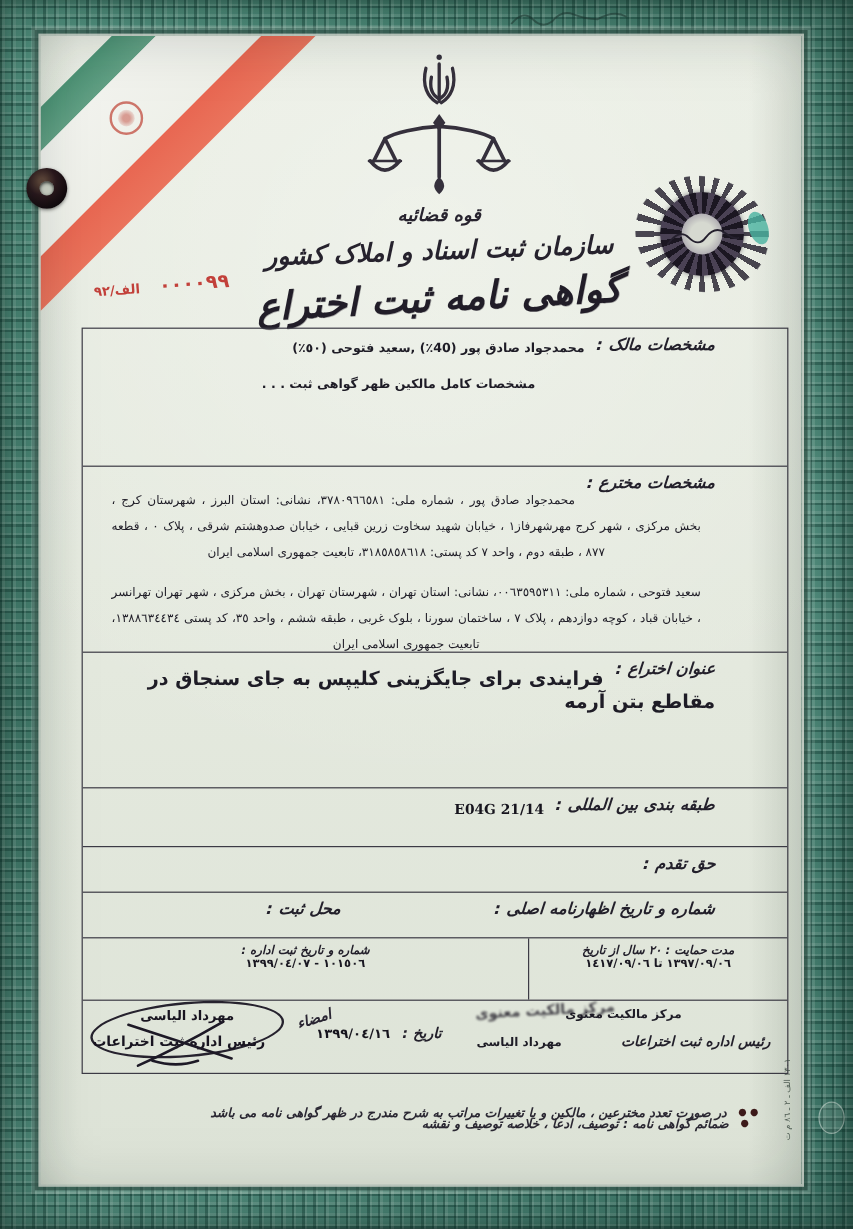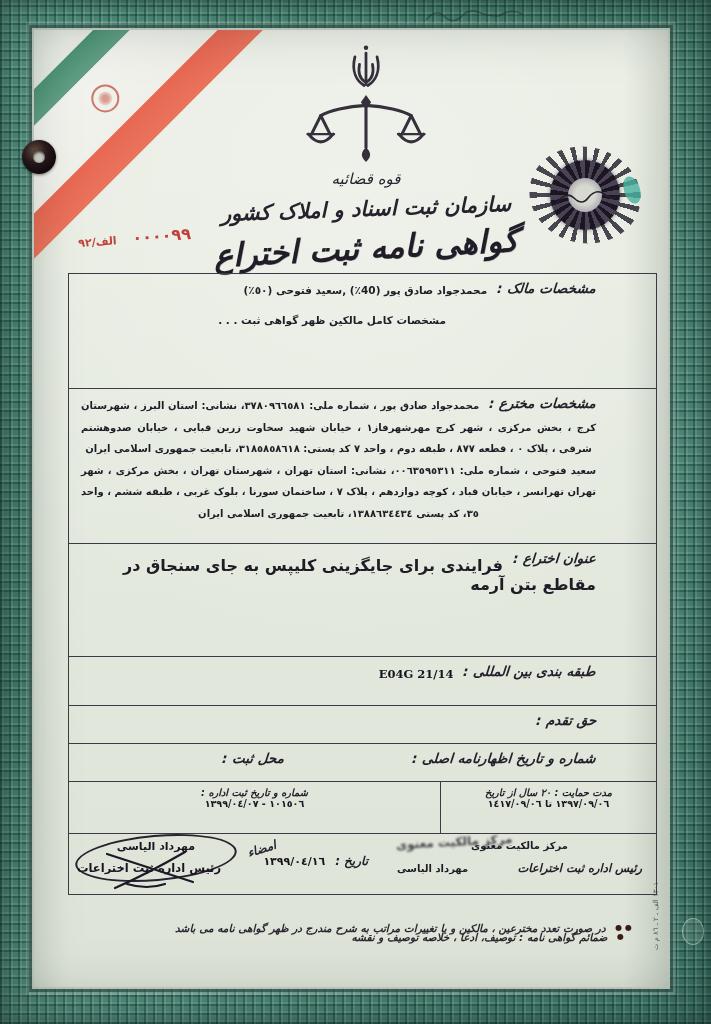--- a/index.html
+++ b/index.html
@@ -33,21 +33,21 @@
     background:radial-gradient(circle,rgba(196,86,74,.55) 30%,rgba(196,86,74,.15) 70%);}
   
   .grommet{position:absolute;left:22px;top:140px;width:34px;height:34px;border-radius:50%;z-index:4;
     background:radial-gradient(circle at 38% 32%, #5c4438 8%, #2a171c 38%, #120a0e 72%, #000 100%);
     box-shadow:0 1px 3px rgba(0,0,0,.5);}
   .grommet::after{content:"";position:absolute;left:11px;top:11px;width:12px;height:12px;border-radius:50%;
     background:#cfd4c8;box-shadow:inset 0 1px 3px rgba(0,0,0,.8);}
   
   .hdr{position:absolute;left:30px;right:0;top:14px;text-align:center;direction:rtl;}
   .hdr svg{display:block;margin:0 auto;}
-  .judiciary{font-size:15px;font-weight:normal;font-style:italic;margin-top:4px;color:#28242f;}
+  .judiciary{font-size:15px;font-weight:bold;font-style:italic;margin-top:4px;color:#28242f;}
   .org{font-size:21px;font-weight:bold;font-style:italic;margin-top:9px;transform:rotate(-2deg);color:#26222d;}
   .doc-title{font-size:32px;font-weight:bold;font-style:italic;margin-top:8px;transform:rotate(-3deg);
     color:#211d28;text-shadow:.5px .5px 0 rgba(33,29,40,.35);}
   
   .serial{position:absolute;left:44px;top:198px;display:flex;align-items:baseline;gap:16px;
     color:#c2403a;transform:rotate(-4deg);direction:ltr;}
   .serial .pre{font-size:11px;font-weight:bold;}
   .serial .num{font-size:16px;font-weight:bold;letter-spacing:3px;}
   
   .seal{position:absolute;left:494px;top:116px;width:114px;height:98px;}
@@ -74,21 +74,21 @@
   .doc-table{position:absolute;left:34px;top:243px;width:589px;height:622px;box-sizing:border-box;
     border:1.6px solid #3c3b45;display:flex;flex-direction:column;direction:rtl;}
   .row{box-sizing:border-box;border-bottom:1.3px solid #3c3b45;padding:6px 60px 0 12px;position:relative;}
   .row:last-child{border-bottom:none;flex:1;}
   .lbl{display:inline-block;float:right;font-size:13.5px;font-weight:bold;font-style:italic;
     color:#23202b;margin-left:10px;transform:skewX(-4deg);white-space:nowrap;}
   .r1{height:115px;} .r2{height:155px;} .r3{height:113px;} .r4{height:49px;}
   .r5{height:38px;} .r6{height:38px;} .r7{height:52px;padding:0;}
   .owners-line{font-size:10.5px;font-weight:bold;padding-top:4px;color:#1e1c26;}
   .owners-note{font-size:10.5px;font-weight:bold;color:#1e1c26;margin:18px 150px 0 0;}
-  .inv-para{margin:0;font-size:10px;font-weight:bold;color:#1e1c26;line-height:2.15;
+  .inv-para{margin:12px;font-size:10px;font-weight:normal;color:#1e1c26;line-height:2.15;
     text-align:justify;text-align-last:center;}
   .title-line{font-size:16px;font-weight:bold;color:#1e1c26;padding-top:6px;}
   .class-val{direction:ltr;display:inline-block;font-size:11.5px;font-weight:bold;color:#16141d;
     font-family:"DejaVu Serif",serif;margin-top:4px;}
   .place-lbl{margin-right:118px;}
   .cell{box-sizing:border-box;text-align:center;padding-top:5px;}
   .cell + .cell{border-inline-start:1.3px solid #3c3b45;}
   .c1{width:215px;} .c2{width:199px;} .c3{flex:1;}
   .cell .cl{font-size:9.8px;font-weight:bold;font-style:italic;color:#23202b;}
   .cell .cv{font-size:9.6px;font-weight:bold;color:#1a1822;margin-top:0;letter-spacing:.3px;}

